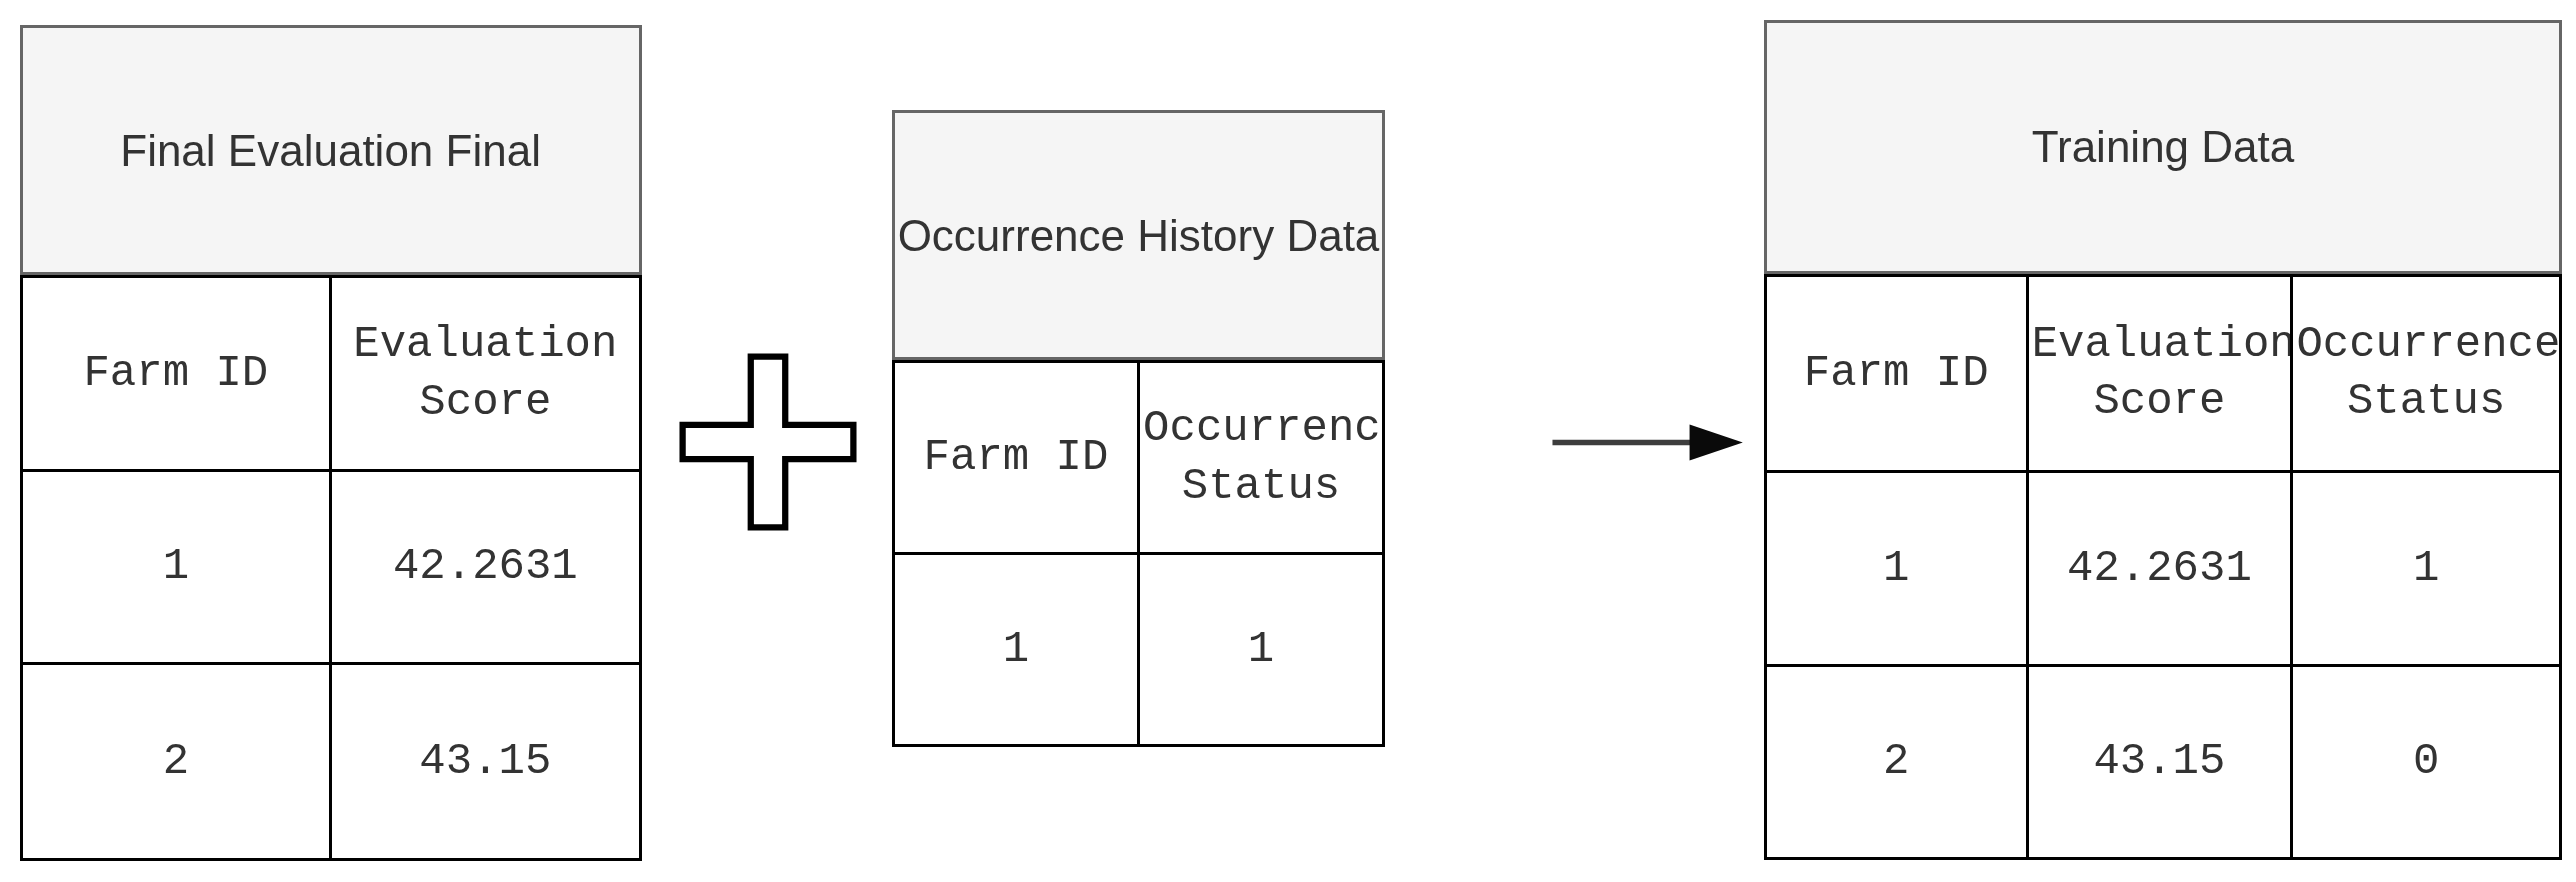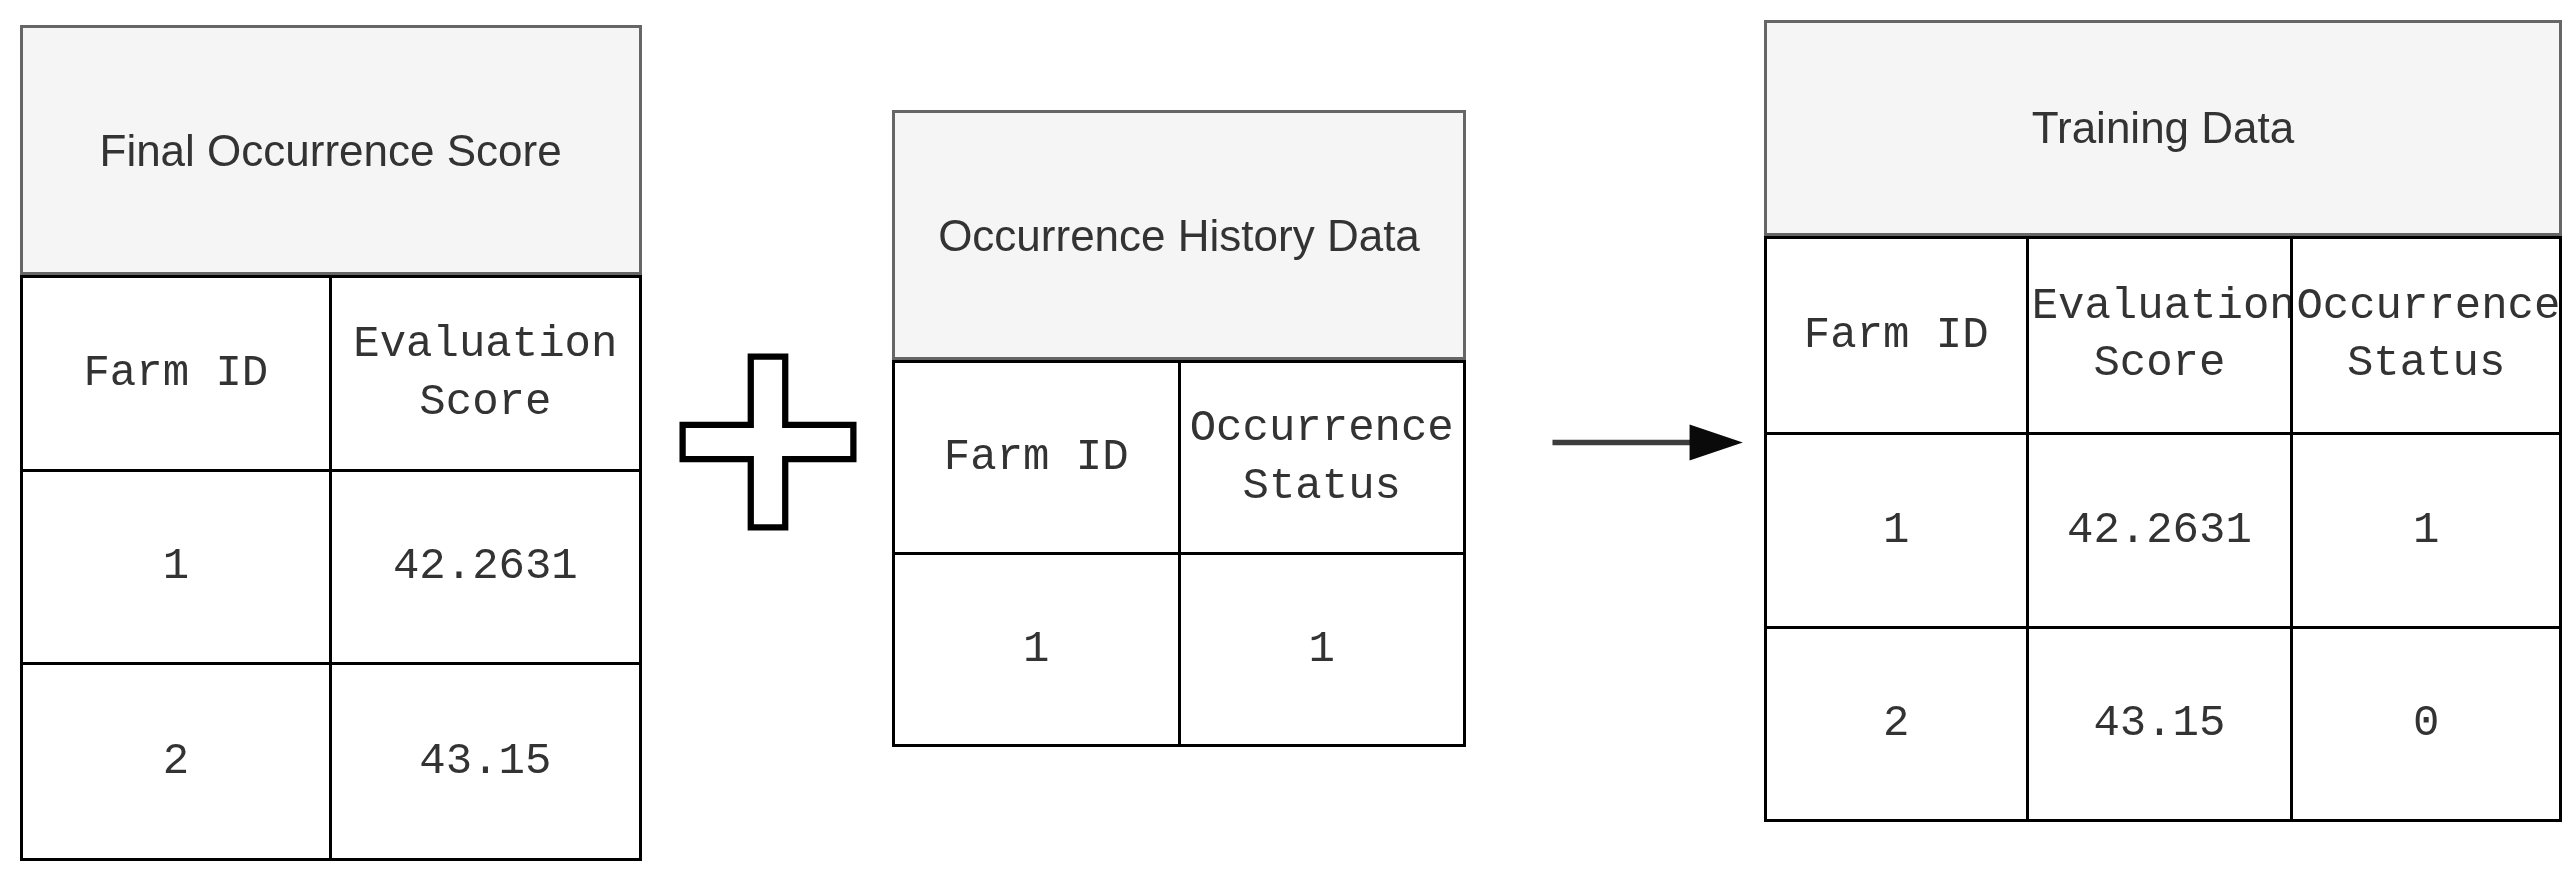--- a/index.html
+++ b/index.html
@@ -50,21 +50,21 @@
   }
   svg.op { position: absolute; display: block; }
 </style>
 </head>
 <body>
 
 <div id="canvas">
 
   <div class="tbl" style="left:19.6px; top:25px; width:622px;">
     <div class="title" style="height:250px;">
-      <span>Final Occurrence Score</span>
+      <span>Final Evaluation Final</span>
     </div>
     <table>
       <colgroup>
           <col style="width:50%">
           <col style="width:50%">
         </colgroup>
       <tbody>
           <tr style="height:194px;">
         <td>Farm ID</td>
         <td>Evaluation Score</td>
@@ -78,21 +78,21 @@
         <td>43.15</td>
       </tr>
     </tbody>
       </table>
   </div>
 
   <svg class="op" style="left:674px; top:348px;" width="188" height="188" viewBox="0 0 240 240">
     <path d="M 11 98 L 98 98 L 98 11 L 142 11 L 142 98 L 229 98 L 229 142 L 142 142 L 142 229 L 98 229 L 98 142 L 11 142 Z" fill="#ffffff" stroke="#000000" stroke-width="8"></path>
   </svg>
 
-  <div class="tbl" style="left:892px; top:110px; width:574px;">
+  <div class="tbl" style="left:892px; top:110px; width:493px;">
     <div class="title" style="height:250px;">
       <span>Occurrence History Data</span>
     </div>
     <table>
       <colgroup>
           <col style="width:50%">
           <col style="width:50%">
         </colgroup>
       <tbody>
           <tr style="height:192px;">
@@ -106,21 +106,21 @@
     </tbody>
       </table>
   </div>
 
   <svg class="op" style="left:1550px; top:419px;" width="200" height="47" viewBox="0 0 255 60">
     <line x1="3" y1="30" x2="185" y2="30" stroke="#3d3d3d" stroke-width="7"></line>
     <polygon points="178,7 246,30 178,53" fill="#0a0a0a"></polygon>
   </svg>
 
   <div class="tbl" style="left:1764px; top:19.6px; width:798px;">
-    <div class="title" style="height:216px;">
+    <div class="title" style="height:254px;">
       <span>Training Data</span>
     </div>
     <table>
       <colgroup>
           <col style="width:32.9%">
           <col style="width:33.3%">
           <col style="width:33.8%">
         </colgroup>
       <tbody>
           <tr style="height:196px;">

